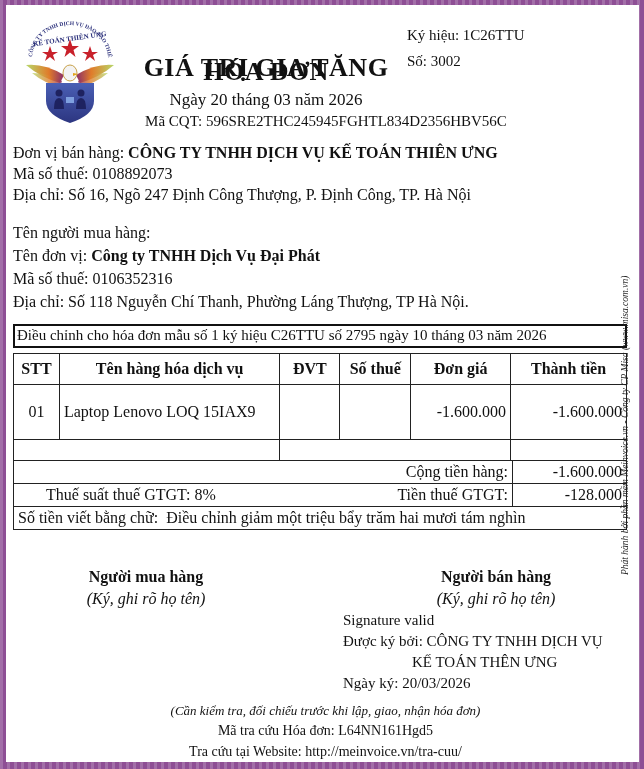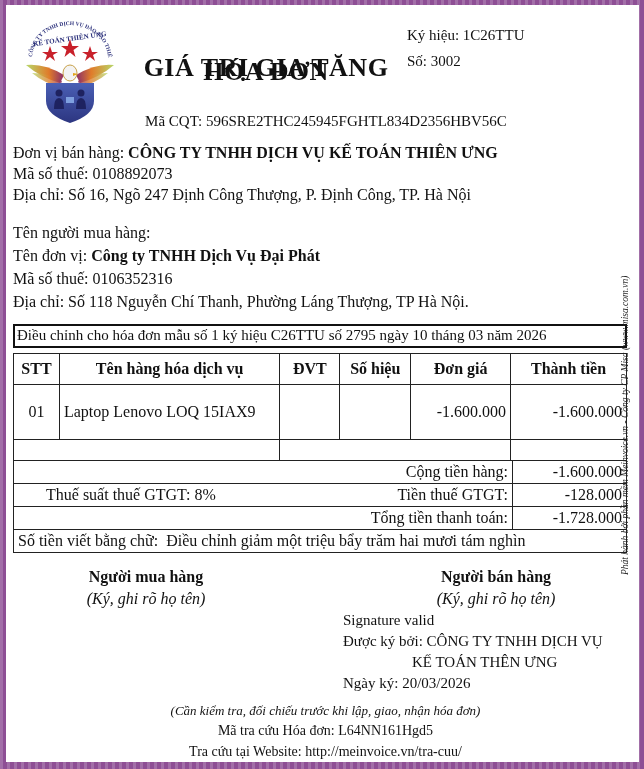--- a/index.html
+++ b/index.html
@@ -109,20 +109,21 @@
       <circle cx="39" cy="76" r="3.5" fill="#1e2260"></circle>
       <path d="M34,92 Q34,81 39,81 Q44,81 44,92 Z" fill="#1e2260"></path>
       <circle cx="61" cy="76" r="3.5" fill="#1e2260"></circle>
       <path d="M56,92 Q56,81 61,81 Q66,81 66,92 Z" fill="#1e2260"></path>
       <rect x="46" y="80" width="8" height="6" fill="#7fa0e0"></rect>
     </svg>
   </div>
 
   <div class="title1">HÓA ĐƠN</div>
   <div class="title2">GIÁ TRỊ GIA TĂNG</div>
+  <div class="date-line">Ngày 20 tháng 03 năm 2026</div>
   <div class="cqt">Mã CQT: 596SRE2THC245945FGHTL834D2356HBV56C</div>
   <div class="symbol">Ký hiệu: 1C26TTU</div>
   <div class="number">Số: 3002</div>
 
   <div class="line" style="top:139px">
     <span>Đơn vị bán hàng: </span><b>CÔNG TY TNHH DỊCH VỤ KẾ TOÁN THIÊN ƯNG</b>
   </div>
   <div class="line" style="top:160px">Mã số thuế: 0108892073</div>
   <div class="line" style="top:181px">Địa chỉ: Số 16, Ngõ 247 Định Công Thượng, P. Định Công, TP. Hà Nội</div>
 
@@ -142,21 +143,21 @@
           <col style="width:60px">
       <col style="width:71px">
           <col style="width:100px">
           <col style="width:116px">
     </colgroup>
     <tbody>
           <tr>
       <th>STT</th>
       <th>Tên hàng hóa dịch vụ</th>
       <th>ĐVT</th>
-      <th>Số hiệu</th>
+      <th>Số thuế</th>
       <th>Đơn giá</th>
       <th>Thành tiền</th>
     </tr>
     <tr class="r-item">
       <td class="ctr">01</td>
       <td>Laptop Lenovo LOQ 15IAX9</td>
       <td></td>
       <td></td>
       <td class="num">-1.600.000</td>
       <td class="num">-1.600.000</td>
@@ -174,24 +175,20 @@
           <tr>
       <td colspan="2" class="lbl">Cộng tiền hàng:</td>
       <td class="amt">-1.600.000</td>
     </tr>
     <tr>
       <td style="border-right:none; padding-left:32px; width:240px">Thuế suất thuế GTGT: 8%</td>
       <td class="lbl" style="border-left:none">Tiền thuế GTGT:</td>
       <td class="amt">-128.000</td>
     </tr>
     <tr>
-      <td colspan="2" class="lbl">Tổng tiền thanh toán:</td>
-      <td class="amt">-1.728.000</td>
-    </tr>
-    <tr>
       <td colspan="3" class="words">
         <span>Số tiền viết bằng chữ:</span>&nbsp;
         <span>Điều chỉnh giảm một triệu bẩy trăm hai mươi tám nghìn</span>
       </td>
     </tr>
   </tbody>
       </table>
 
   <div class="sig-h" style="left:40px; top:563px; width:200px">Người mua hàng</div>
   <div class="sig-s" style="left:40px; top:585px; width:200px">(Ký, ghi rõ họ tên)</div>

